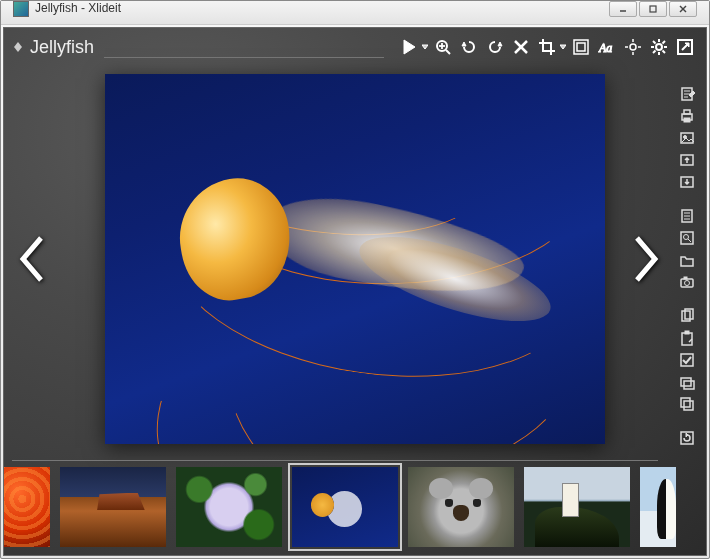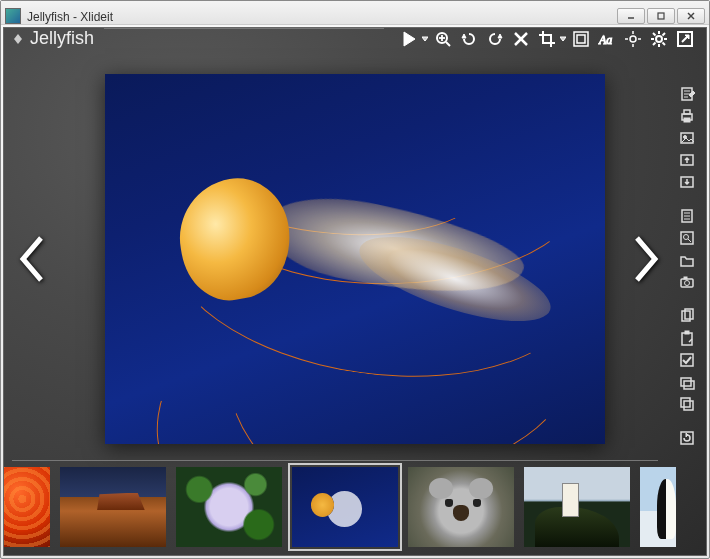--- a/index.html
+++ b/index.html
@@ -1,31 +1,31 @@
 <!DOCTYPE html>
 <html><head>
 <meta charset="utf-8">
 <style>
 * { margin: 0; padding: 0; box-sizing: border-box; }
 body { width: 710px; height: 559px; font-family: "Segoe UI", Tahoma, sans-serif; overflow: hidden; background: #ececec; }
 
 .window { width: 710px; height: 559px; border: 1px solid #888; background: linear-gradient(#f8f8f8,#e8e8e8); display: flex; flex-direction: column; border-radius: 2px; }
 
 
-.titlebar { height: 24px; display: flex; align-items: flex-end; padding: 0 4px; background: linear-gradient(#f4f4f4,#e4e4e4); border-bottom: 1px solid #ccc; }
+.titlebar { height: 24px; display: flex; align-items: flex-start; padding: 0 12px; background: linear-gradient(#f4f4f4,#e4e4e4); border-bottom: 1px solid #ccc; }
 .titlebar .app-icon { width: 16px; height: 16px; margin-right: 6px; background: linear-gradient(135deg,#4a9,#269); border: 1px solid #666; }
 .titlebar .title { font-size: 12px; color: #333; flex: 1; }
 .winbtn { width: 28px; height: 16px; margin-left: 2px; border: 1px solid #aaa; background: linear-gradient(#fafafa,#e0e0e0); border-radius: 2px; display:flex; align-items:center; justify-content:center; }
 .winbtn svg { width: 10px; height: 10px; }
 
 
 .app { flex: 1; background: radial-gradient(ellipse at 25% 20%, #5a5a5a 0%, #4a4a4a 30%, #3a3a3a 70%, #2b2b2b 100%); position: relative; display: flex; flex-direction: column; border: 1px solid #666; margin: 2px; }
 
 
-.topbar { height: 30px; display: flex; align-items: flex-start; padding: 0 8px; }
+.topbar { height: 30px; display: flex; align-items: flex-end; padding: 0 8px; }
 .topbar .dropdown-arrows { width: 12px; height: 22px; margin-right: 6px; display:flex; flex-direction:column; justify-content:center; align-items:center; }
 .topbar .dropdown-arrows svg { width:8px; height:5px; fill:#ccc; }
 .topbar .imgname { color: #eee; font-size: 18px; font-weight: 300; margin-right: 10px; }
 .topbar .hline { flex: 1; height: 1px; background: #777; margin-right: 12px; }
 .tbtn { width: 22px; height: 22px; margin: 0 2px; display:flex; align-items:center; justify-content:center; color:#fff;font-style:italic; }
 .tbtn svg { width: 18px; height: 18px; fill:#fff; stroke:#fff; }
 .tiny-arrow { width:8px !important; margin:0 1px 0 -1px; }
 .tiny-arrow svg { width:6px; height:6px; fill:#ccc; }
 
 

